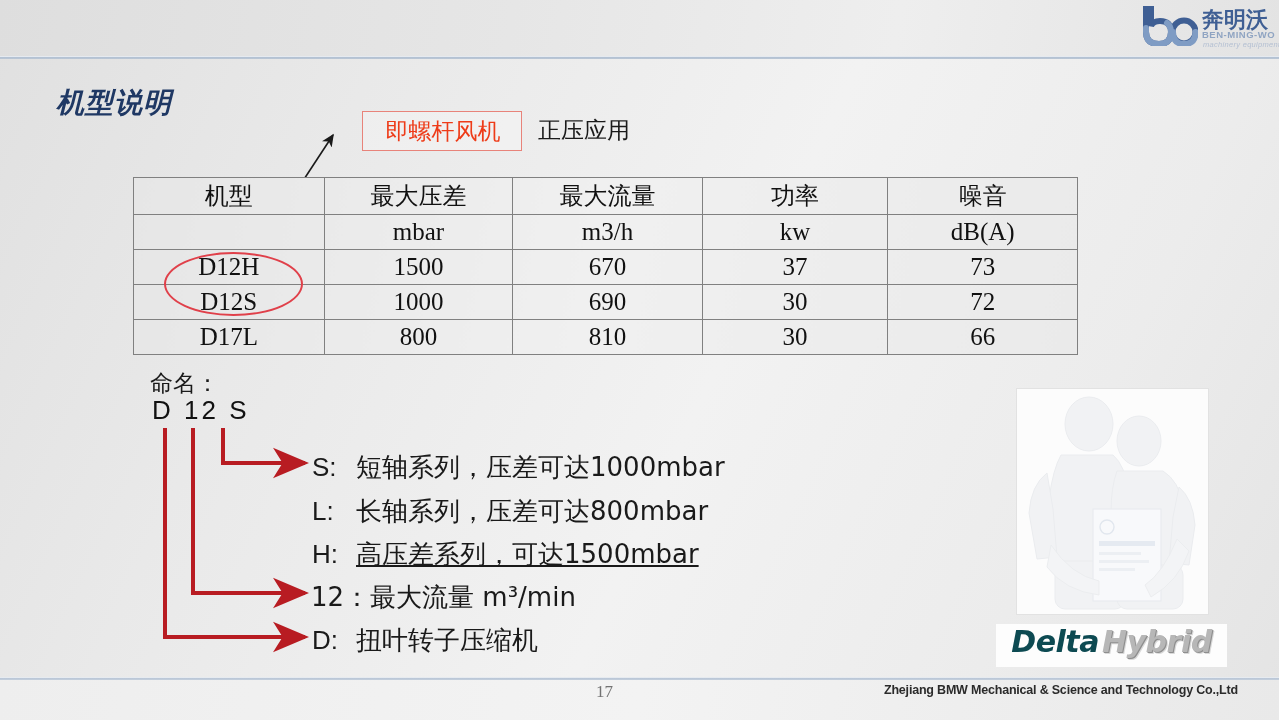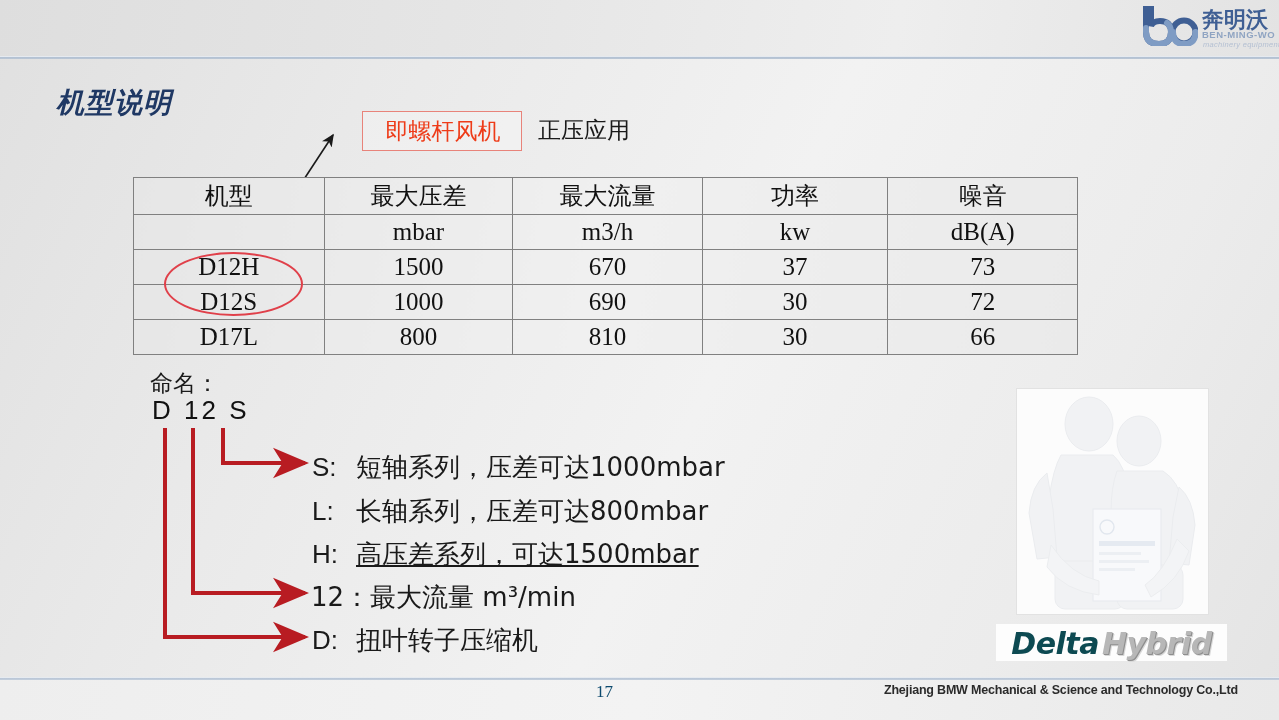--- a/index.html
+++ b/index.html
@@ -200,24 +200,24 @@
     background: #fbfbfc;
     border: 1px solid #e2e2e2;
     overflow: hidden;
   }
   .robot-photo svg { display: block; opacity: 0.33; }
 
   
   .delta-box {
     position: absolute;
     left: 996px; top: 624px;
-    width: 231px; height: 37px;
+    width: 231px; height: 43px;
     background: #fdfdfd;
     display: flex;
-    align-items: flex-end;
+    align-items: flex-start;
     justify-content: center;
   }
   .delta-word {
     font-size: 30px;
     font-style: italic;
     font-weight: bold;
     color: #0d4a52;
     font-family: "DejaVu Sans", sans-serif;
     letter-spacing: -0.5px;
   }
@@ -242,21 +242,21 @@
   .footer-band {
     position: absolute;
     left: 0; top: 680px;
     width: 1279px; height: 40px;
     background: linear-gradient(100deg, #eeeeee 0%, #f3f3f3 50%, #e9e9e9 100%);
   }
   .page-number {
     position: absolute;
     left: 596px; top: 682px;
     font-size: 17px;
-    color: #0c4a6e;
+    color: #737373;
     font-family: "Liberation Serif", serif;
   }
   .company-line {
     position: absolute;
     left: 884px; top: 683px;
     font-size: 12.5px;
     font-weight: bold;
     color: #2b2b2b;
     font-family: "Liberation Sans", sans-serif;
     white-space: nowrap;

